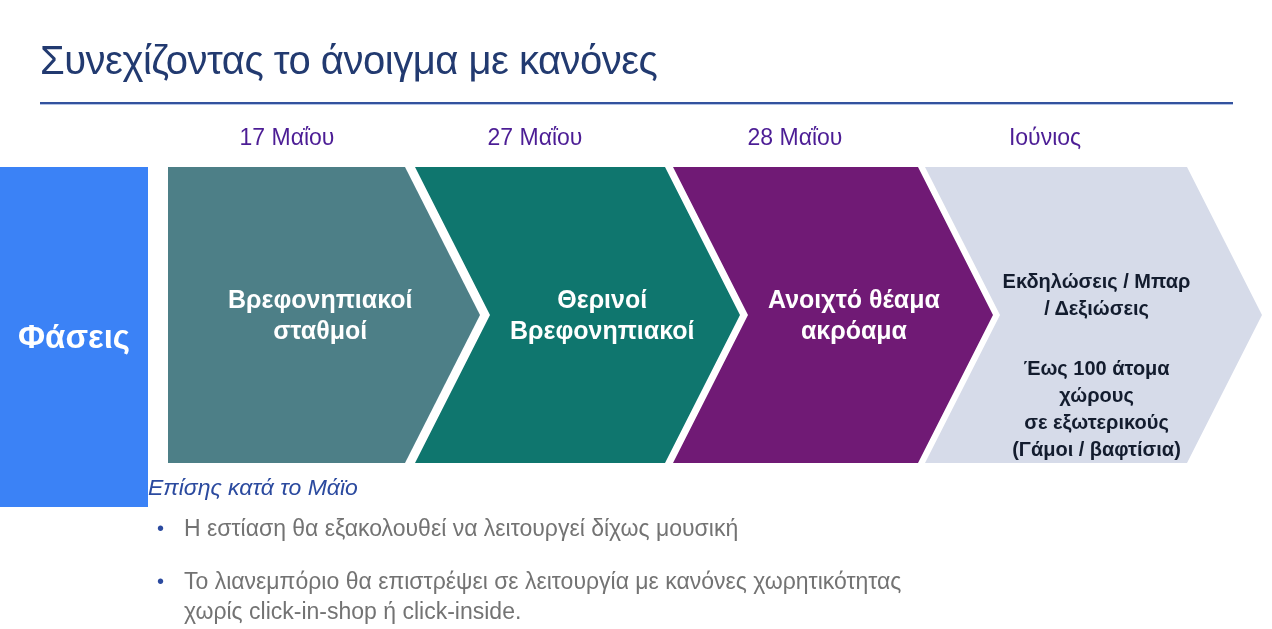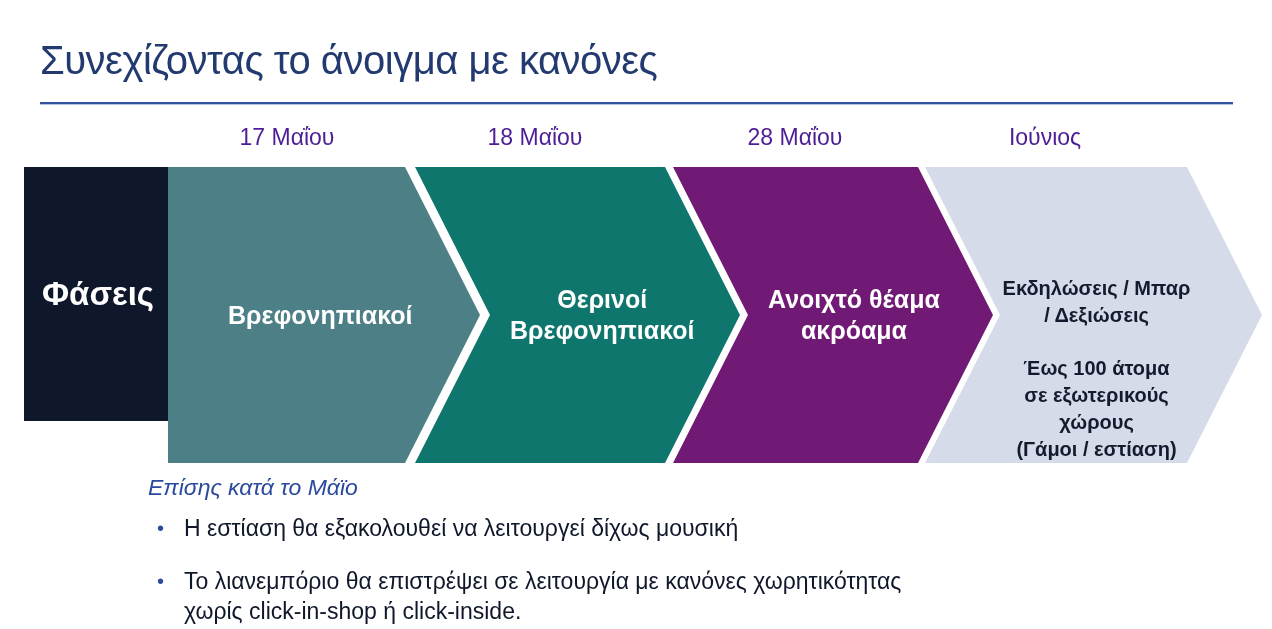--- a/index.html
+++ b/index.html
@@ -27,23 +27,23 @@
     position:absolute; top:124px;
     transform:translateX(-50%);
     font-size:23px; color:#4c1d95;
     white-space:nowrap;
   }
   .d1 { left:287px; } .d2 { left:535px; } .d3 { left:795px; } .d4 { left:1045px; }
 
   .band { position:absolute; left:0; top:167px; width:1272px; height:296px; }
 
   .phase-box {
-    position:absolute; left:24px; top:0;
-    width:148px; height:254px;
-    background:#0f172a; color:#ffffff;
+    position:absolute; left:0; top:0;
+    width:148px; height:340px;
+    background:#3b82f6; color:#ffffff;
     display:flex; align-items:center; justify-content:center;
     font-size:33px; font-weight:bold;
   }
   .chev {
     position:absolute; top:0; height:296px;
     display:flex; align-items:center; justify-content:flex-start;
     color:#ffffff; font-weight:bold; font-size:25px;
     text-align:center; line-height:31px;
   }
   .chev .line { white-space:nowrap; }
@@ -62,56 +62,57 @@
     clip-path:polygon(0 0, 245px 0, 320px 148px, 245px 296px, 0 296px, 75px 148px);
     padding:0 55px 0 95px;
   }
   .c4 {
     left:925px; width:337px; background:#D6DBE9;
     clip-path:polygon(0 0, 262px 0, 337px 148px, 262px 296px, 0 296px, 75px 148px);
     color:#131C2E; font-size:20px; line-height:27px;
     flex-direction:column; justify-content:flex-end;
     padding:34px 76px 0 82px;
   }
-  .c4 .sub-block { margin-top:26px; }
+  .c4 .sub-block { margin-top:33px; }
 
   .note-heading {
     position:absolute; left:148px; top:474px;
     font-style:italic; font-size:23px; color:#2B4A9F;
     white-space:nowrap;
   }
   .bullets { position:absolute; left:157px; top:513px; }
   .bullet { display:flex; align-items:flex-start; margin-bottom:23px; }
   .bullet .dot {
     width:27px; flex:0 0 27px;
     font-size:20px; color:#2B4A9F; line-height:30px;
   }
-  .bullet .bullet-lines { font-size:23px; color:#0f172a; line-height:30px; }
+  .bullet .bullet-lines { font-size:23px; color:#737373; line-height:30px; }
   .bullet .bullet-lines div { white-space:nowrap; }
 </style>
 </head>
 <body>
 
 <div class="slide">
 
   <h1 class="title">Συνεχίζοντας το άνοιγμα με κανόνες</h1>
   <div class="title-rule"></div>
 
   <div class="date-label d1">17 Μαΐου</div>
-  <div class="date-label d2">18 Μαΐου</div>
+  <div class="date-label d2">27 Μαΐου</div>
   <div class="date-label d3">28 Μαΐου</div>
   <div class="date-label d4">Ιούνιος</div>
 
   <div class="band">
 
     <div class="phase-box">Φάσεις</div>
 
     <div class="chev c1">
       <div>
         <div class="line">Βρεφονηπιακοί</div>
+        <div class="line">σταθμοί</div>
       </div>
     </div>
 
     <div class="chev c2">
       <div>
         <div class="line">Θερινοί</div>
         <div class="line">Βρεφονηπιακοί</div>
       </div>
     </div>
 
@@ -122,23 +123,23 @@
       </div>
     </div>
 
     <div class="chev c4">
       <div>
         <div class="line">Εκδηλώσεις / Μπαρ</div>
         <div class="line">/ Δεξιώσεις</div>
       </div>
       <div class="sub-block">
         <div class="line">Έως 100 άτομα</div>
+        <div class="line">χώρους</div>
         <div class="line">σε εξωτερικούς</div>
-        <div class="line">χώρους</div>
-        <div class="line">(Γάμοι / εστίαση)</div>
+        <div class="line">(Γάμοι / βαφτίσια)</div>
       </div>
     </div>
 
   </div>
 
   <div class="note-heading">Επίσης κατά το Μάϊο</div>
 
   <div class="bullets">
     <div class="bullet">
       <span class="dot">•</span>

